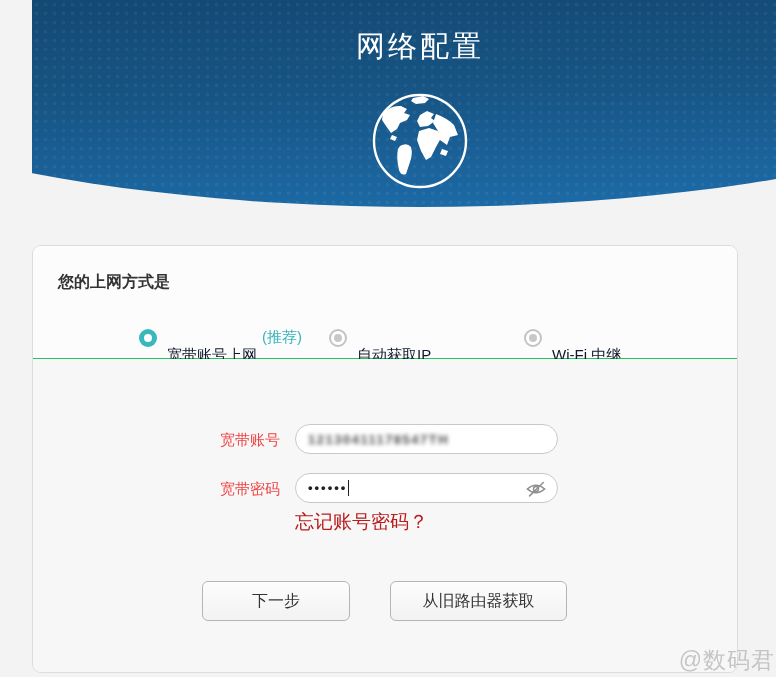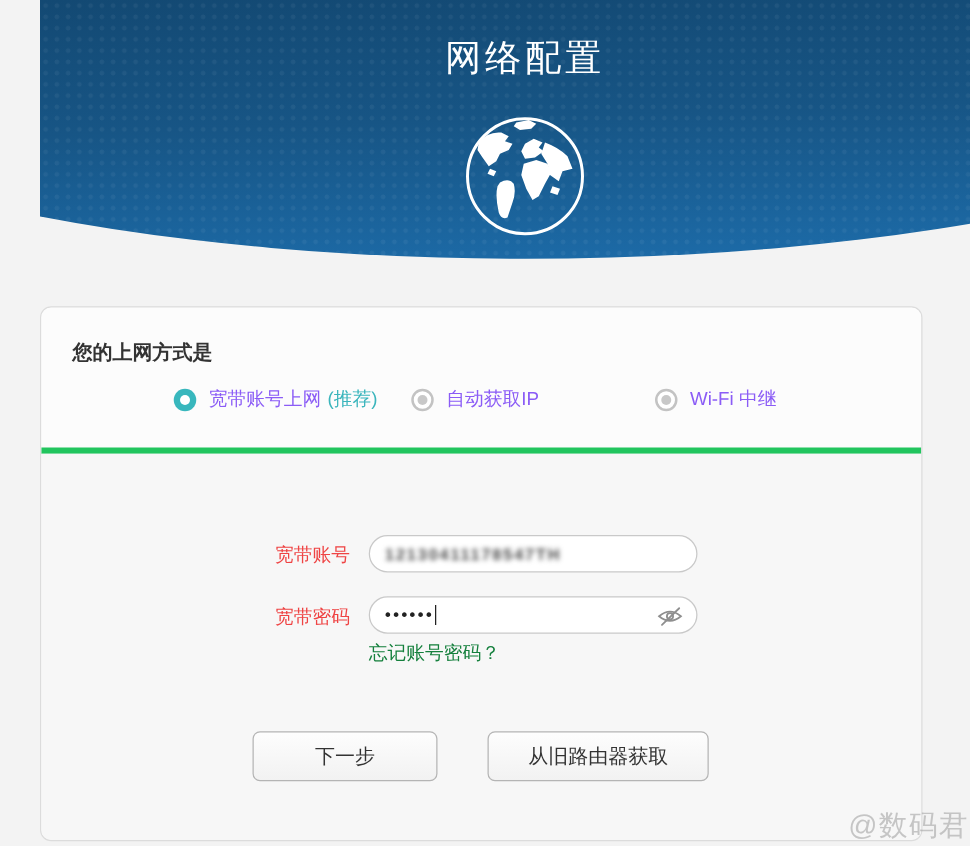--- a/index.html
+++ b/index.html
@@ -20,46 +20,46 @@
     position:absolute;left:0;top:27px;width:100%;text-align:center;
     color:#ffffff;font-size:29px;font-weight:400;letter-spacing:3px;margin:0;
   }
   .globe{position:absolute;left:338px;top:91px;width:100px;height:100px;}
 
   
   .card{
     position:absolute;left:32px;top:245px;width:704px;height:426px;
     border:1px solid #dcdcdc;border-radius:9px;overflow:hidden;background:#f7f7f7;
   }
-  .sec1{position:relative;height:112px;background:#fcfcfc;border-bottom:5px solid #22c55e;}
+  .sec1{position:relative;height:112px;background:#fcfcfc;border-bottom:1px solid #22c55e;}
   .sec-title{position:absolute;left:25px;top:26px;font-size:16px;font-weight:bold;color:#333;}
   .radio-group{position:absolute;top:64px;display:flex;align-items:center;cursor:pointer;}
   .rg1{left:106px;} .rg2{left:296px;text-align:center;} .rg3{left:491px;}
   .radio{width:18px;height:18px;border-radius:50%;position:relative;flex:0 0 auto;box-sizing:border-box;}
   .radio.on{background:#38b7bd;}
   .radio.on::after{content:'';position:absolute;inset:5px;border-radius:50%;background:#fff;}
   .radio.off{border:2px solid #c3c3c3;background:#fff;}
   .radio.off::after{content:'';position:absolute;inset:3px;border-radius:50%;background:#c8c8c8;}
-  .rlabel{margin-left:10px;font-size:15px;color:#8b5cf6;white-space:nowrap;}
+  .rlabel{margin-left:10px;font-size:15px;color:#0f172a;white-space:nowrap;margin-top:36px;}
   .recommend{margin-left:5px;font-size:15px;color:#3ab5bc;white-space:nowrap;}
 
   .sec2{position:relative;height:313px;background:#f7f7f7;}
   .flabel{position:absolute;left:187px;width:62px;font-size:15px;color:#ef4444;white-space:nowrap;}
   .flabel.l1{top:72px;} .flabel.l2{top:121px;}
   .input{
     position:absolute;left:262px;width:263px;height:30px;box-sizing:border-box;
     background:#ffffff;border:1px solid #c9c9c9;border-radius:16px;
     display:flex;align-items:center;padding:0 12px;
   }
   .input.i1{top:65px;} .input.i2{top:114px;}
   .redacted{font-size:13px;color:#4a4a4a;letter-spacing:1.5px;filter:blur(2.3px);font-weight:bold;}
   .dots{font-size:13px;color:#222;letter-spacing:2px;font-weight:bold;line-height:30px;}
   .cursor{display:inline-block;width:1px;height:16px;background:#222;margin-left:1px;}
   .eye{position:absolute;right:10px;top:6px;width:22px;height:18px;cursor:pointer;}
-  .help{position:absolute;left:262px;font-size:15px;color:#15803d;}
+  .help{position:absolute;left:262px;font-size:19px;color:#b91c1c;}
   .h1{top:150px;} .h2{top:169px;}
   .btn{
     position:absolute;top:222px;height:40px;box-sizing:border-box;
     background:linear-gradient(#fdfdfd,#f2f2f2);border:1px solid #b5b5b5;border-radius:6px;
     font-size:16px;color:#333;cursor:pointer;font-family:inherit;
   }
   .btn1{left:169px;width:148px;} .btn2{left:357px;width:177px;}
   .skip{
     position:absolute;left:0;top:281px;width:100%;text-align:center;
     font-size:15px;color:#3ab5bc;text-decoration:underline;cursor:pointer;display:block;

